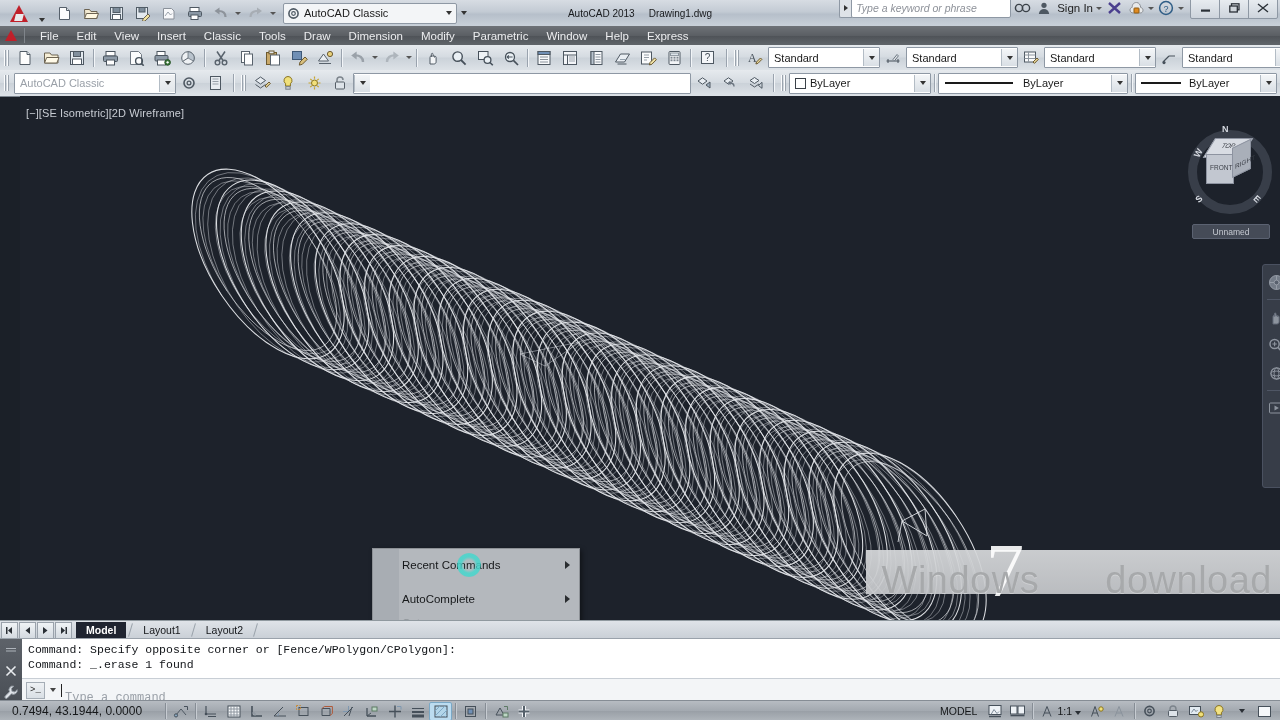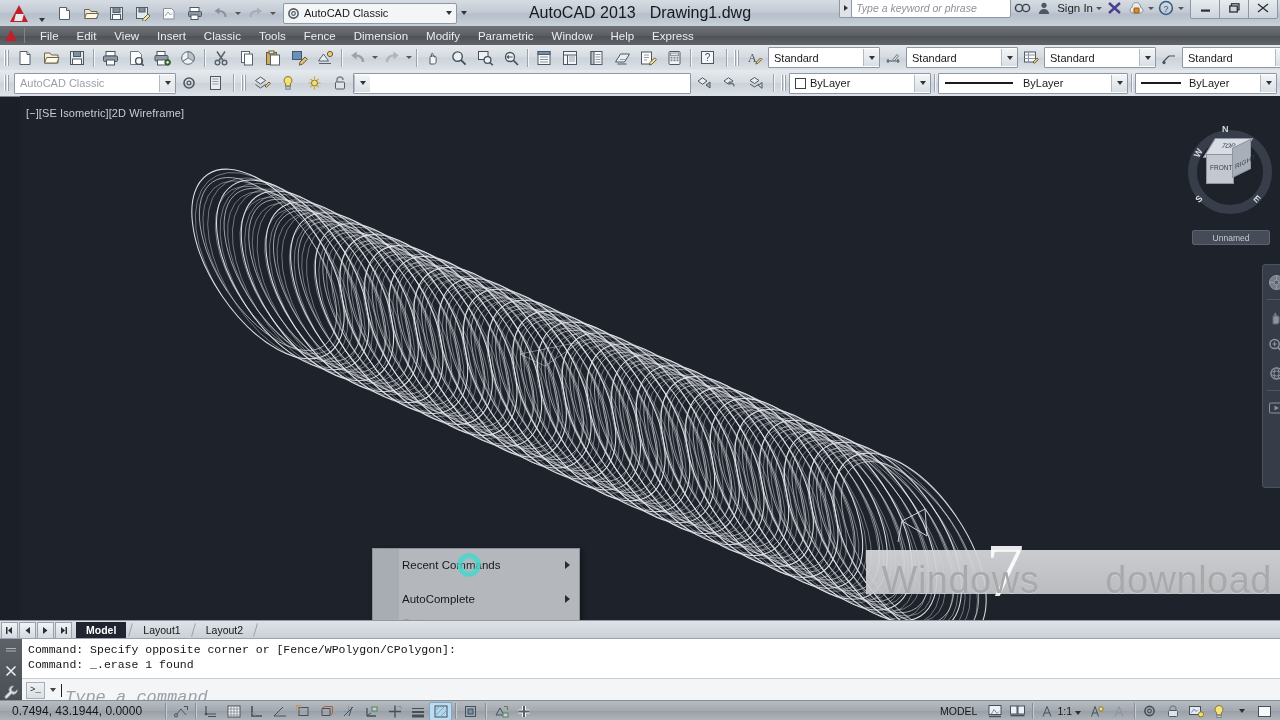--- a/index.html
+++ b/index.html
@@ -46,21 +46,21 @@
   .ws-combo .wsic{width:18px;display:flex;align-items:center;justify-content:center;}
   .ws-combo .wslbl{flex:1;font-size:11px;color:#1a1a1a;padding-left:2px;}
   .ws-combo .wsarrow{width:15px;display:flex;align-items:center;justify-content:center;border-left:0;}
   .ws-outer-caret{width:14px;height:22px;display:flex;align-items:center;justify-content:center;}
 
   .title-center{
     position:absolute;left:0;right:0;top:0;height:26px;
     display:flex;align-items:center;justify-content:center;gap:14px;
     pointer-events:none;
   }
-  .title-center span{font-size:16px;color:#17191c;}
+  .title-center span{font-size:10px;color:#17191c;}
 
   .title-right{
     position:absolute;right:0;top:0;height:16px;display:flex;align-items:center;
   }
   .infocenter{
     width:150px;height:18px;background:#fff;border:1px solid #8e98a4;
     display:flex;align-items:center;padding:0 4px;border-radius:2px;
   }
   .infocenter .ph{font-size:10.5px;color:#8d9199;font-style:italic;}
   .ic-pre{width:12px;height:18px;display:flex;align-items:center;justify-content:center;margin-right:-1px;
@@ -140,21 +140,21 @@
   .cf.front{left:0;top:16px;width:26px;height:28px;background:#c2c7d0;}
   .cf.right{
     left:26px;top:10px;width:17px;height:28px;background:#a9afb9;
     transform:skewY(-26deg);transform-origin:left top;
   }
   .cftxt{position:absolute;font-size:6.5px;color:#3b3f47;}
   .cftxt.t{left:16px;top:4px;transform:skewX(-32deg);}
   .cftxt.f{left:4px;top:26px;}
   .cftxt.r{left:29px;top:20px;transform:skewY(-26deg);}
   .viewname{
-    position:absolute;left:12px;top:118px;width:76px;height:13px;
+    position:absolute;left:12px;top:112px;width:76px;height:13px;
     background:#454b57;border:1px solid #5b6271;border-radius:2px;
     display:flex;align-items:center;justify-content:center;
     font-size:8.5px;color:#c6cad2;
   }
   .navbar{
     position:absolute;right:6px;top:168px;width:26px;height:218px;
     background:#373d48;border:1px solid #4a5160;border-radius:3px;
     display:flex;flex-direction:column;align-items:center;padding-top:4px;gap:2px;
   }
   .navbtn{width:22px;height:26px;display:flex;align-items:center;justify-content:center;opacity:.62;}
@@ -235,21 +235,21 @@
   }
   .cmd-input-row{
     height:22px;display:flex;align-items:center;background:#f3f5f7;border-top:1px solid #c8ced5;padding-left:4px;
   }
   .cmd-prompt-ic{width:17px;height:15px;background:linear-gradient(to bottom,#eef1f4,#d9dfe5);
                  border:1px solid #a5adb6;display:flex;align-items:center;justify-content:center;
                  font-family:"Liberation Mono", monospace;font-size:9px;color:#222;}
   .cmd-caret-sm{width:0;height:0;border-left:3px solid transparent;border-right:3px solid transparent;
                 border-top:4px solid #444;margin:0 5px;}
   .cmd-cursor{width:1px;height:13px;background:#222;margin-right:3px;}
-  .cmd-ph{font-family:"Liberation Mono", monospace;font-size:17px;color:#9aa0a8;font-style:italic;margin-top:15px;}
+  .cmd-ph{font-family:"Liberation Mono", monospace;font-size:12px;color:#9aa0a8;margin-top:15px;}
 
   
   .statusbar{
     position:absolute;left:0;top:700px;width:1280px;height:20px;
     background:linear-gradient(to bottom,#b7bcc2 0%,#a3a9b0 48%,#9aa0a7 52%,#b0b6bc 100%);
     border-top:1px solid #868d95;display:flex;align-items:center;
   }
   .coords{width:150px;padding-left:12px;font-size:12px;color:#16181a;}
   .sbsep{width:1px;height:16px;background:#868d95;box-shadow:1px 0 0 #c6cbd1;margin:0 3px;}
   .sbtn{
@@ -419,21 +419,21 @@
     <div class="menu-logo">
         <div class="ml"></div>
       </div>
     <div class="msep"></div>
     <div class="menuitem">File</div>
     <div class="menuitem">Edit</div>
     <div class="menuitem">View</div>
     <div class="menuitem">Insert</div>
     <div class="menuitem">Classic</div>
     <div class="menuitem">Tools</div>
-    <div class="menuitem">Fence</div>
+    <div class="menuitem">Draw</div>
     <div class="menuitem">Dimension</div>
     <div class="menuitem">Modify</div>
     <div class="menuitem">Parametric</div>
     <div class="menuitem">Window</div>
     <div class="menuitem">Help</div>
     <div class="menuitem">Express</div>
   </div>
 
   <div class="tbrow" id="tb1">
     <div class="grip"></div>

